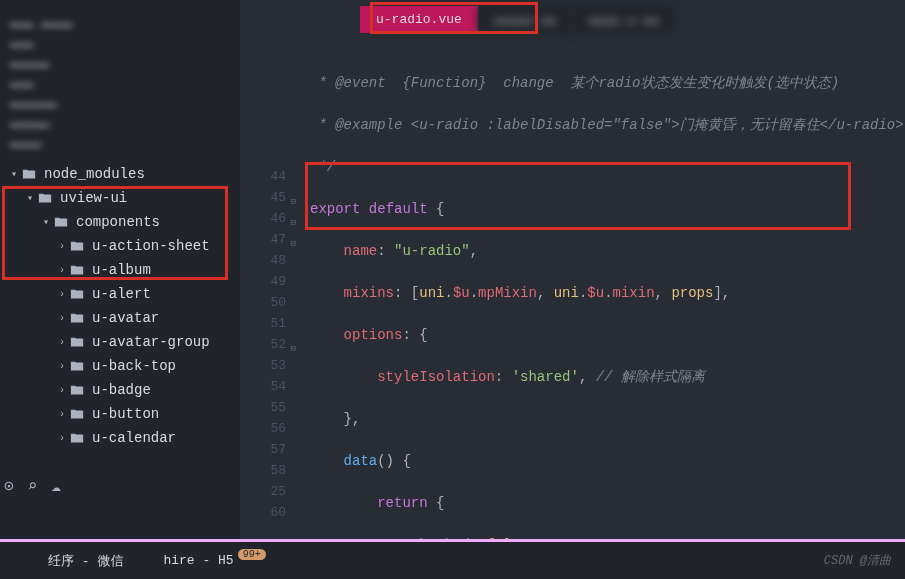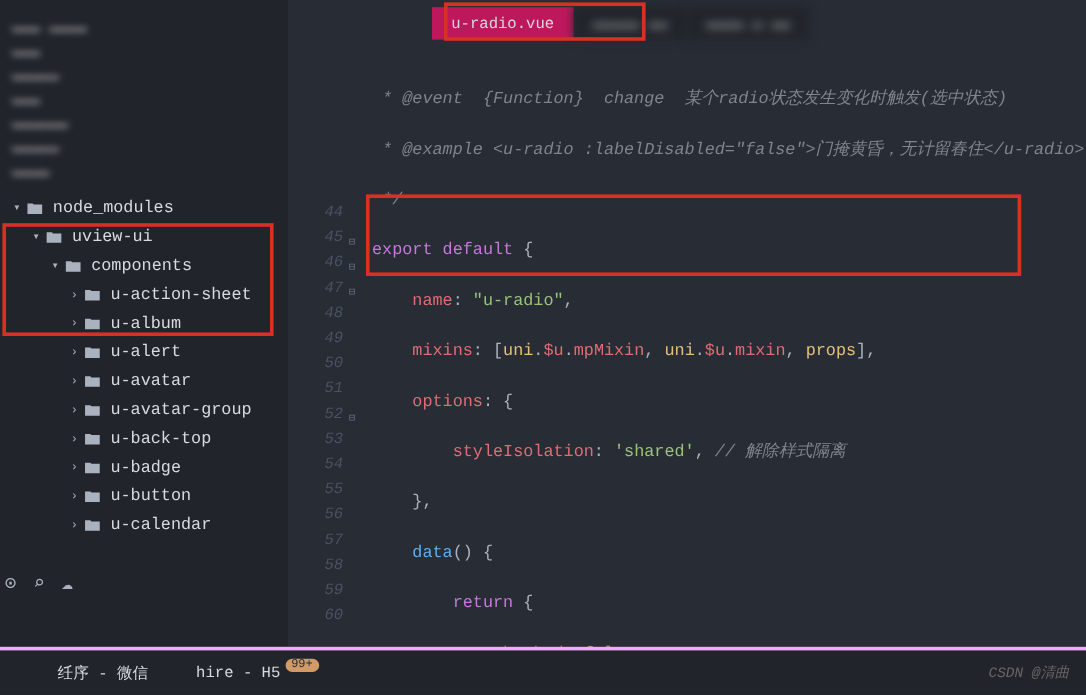--- a/index.html
+++ b/index.html
@@ -90,21 +90,20 @@
     .gutter {
       width: 54px;
       padding-top: 40px;
       text-align: right;
       color: #495162;
       font-size: 13px;
       line-height: 21px;
       padding-right: 8px;
       background: #282c34;
       position: relative;
-      font-style: italic;
     }
     .gutter-line { height: 21px; position: relative; }
     .fold-marker {
       color: #636d83;
       font-size: 9px;
       position: absolute;
       right: -10px;
       top: 5px;
     }
     .code {
@@ -335,21 +334,21 @@
       <div class="gutter-line">49</div>
       <div class="gutter-line">50</div>
       <div class="gutter-line">51</div>
       <div class="gutter-line">52<span class="fold-marker">⊟</span></div>
       <div class="gutter-line">53</div>
       <div class="gutter-line">54</div>
       <div class="gutter-line">55</div>
       <div class="gutter-line">56</div>
       <div class="gutter-line">57</div>
       <div class="gutter-line">58</div>
-      <div class="gutter-line">59</div>
+      <div class="gutter-line">25</div>
       <div class="gutter-line">60</div>
     </div>
 
     <div class="code">
 <div class="code-line"><span class="c-comment"> * @event  {Function}  change  某个radio状态发生变化时触发(选中状态)</span></div>
 <div class="code-line"><span class="c-comment"> * @example &lt;u-radio :labelDisabled="false"&gt;门掩黄昏，无计留春住&lt;/u-radio&gt;</span></div>
 <div class="code-line"><span class="c-comment"> */</span></div>
 <div class="code-line"><span class="c-keyword">export</span> <span class="c-keyword">default</span> <span class="c-punct">{</span></div>
 <div class="code-line">    <span class="c-property">name</span><span class="c-punct">: </span><span class="c-string">"u-radio"</span><span class="c-punct">,</span></div>
 <div class="code-line">    <span class="c-property">mixins</span><span class="c-punct">: [</span><span class="c-var">uni</span><span class="c-punct">.</span><span class="c-property">$u</span><span class="c-punct">.</span><span class="c-property">mpMixin</span><span class="c-punct">, </span><span class="c-var">uni</span><span class="c-punct">.</span><span class="c-property">$u</span><span class="c-punct">.</span><span class="c-property">mixin</span><span class="c-punct">, </span><span class="c-var">props</span><span class="c-punct">],</span></div>

